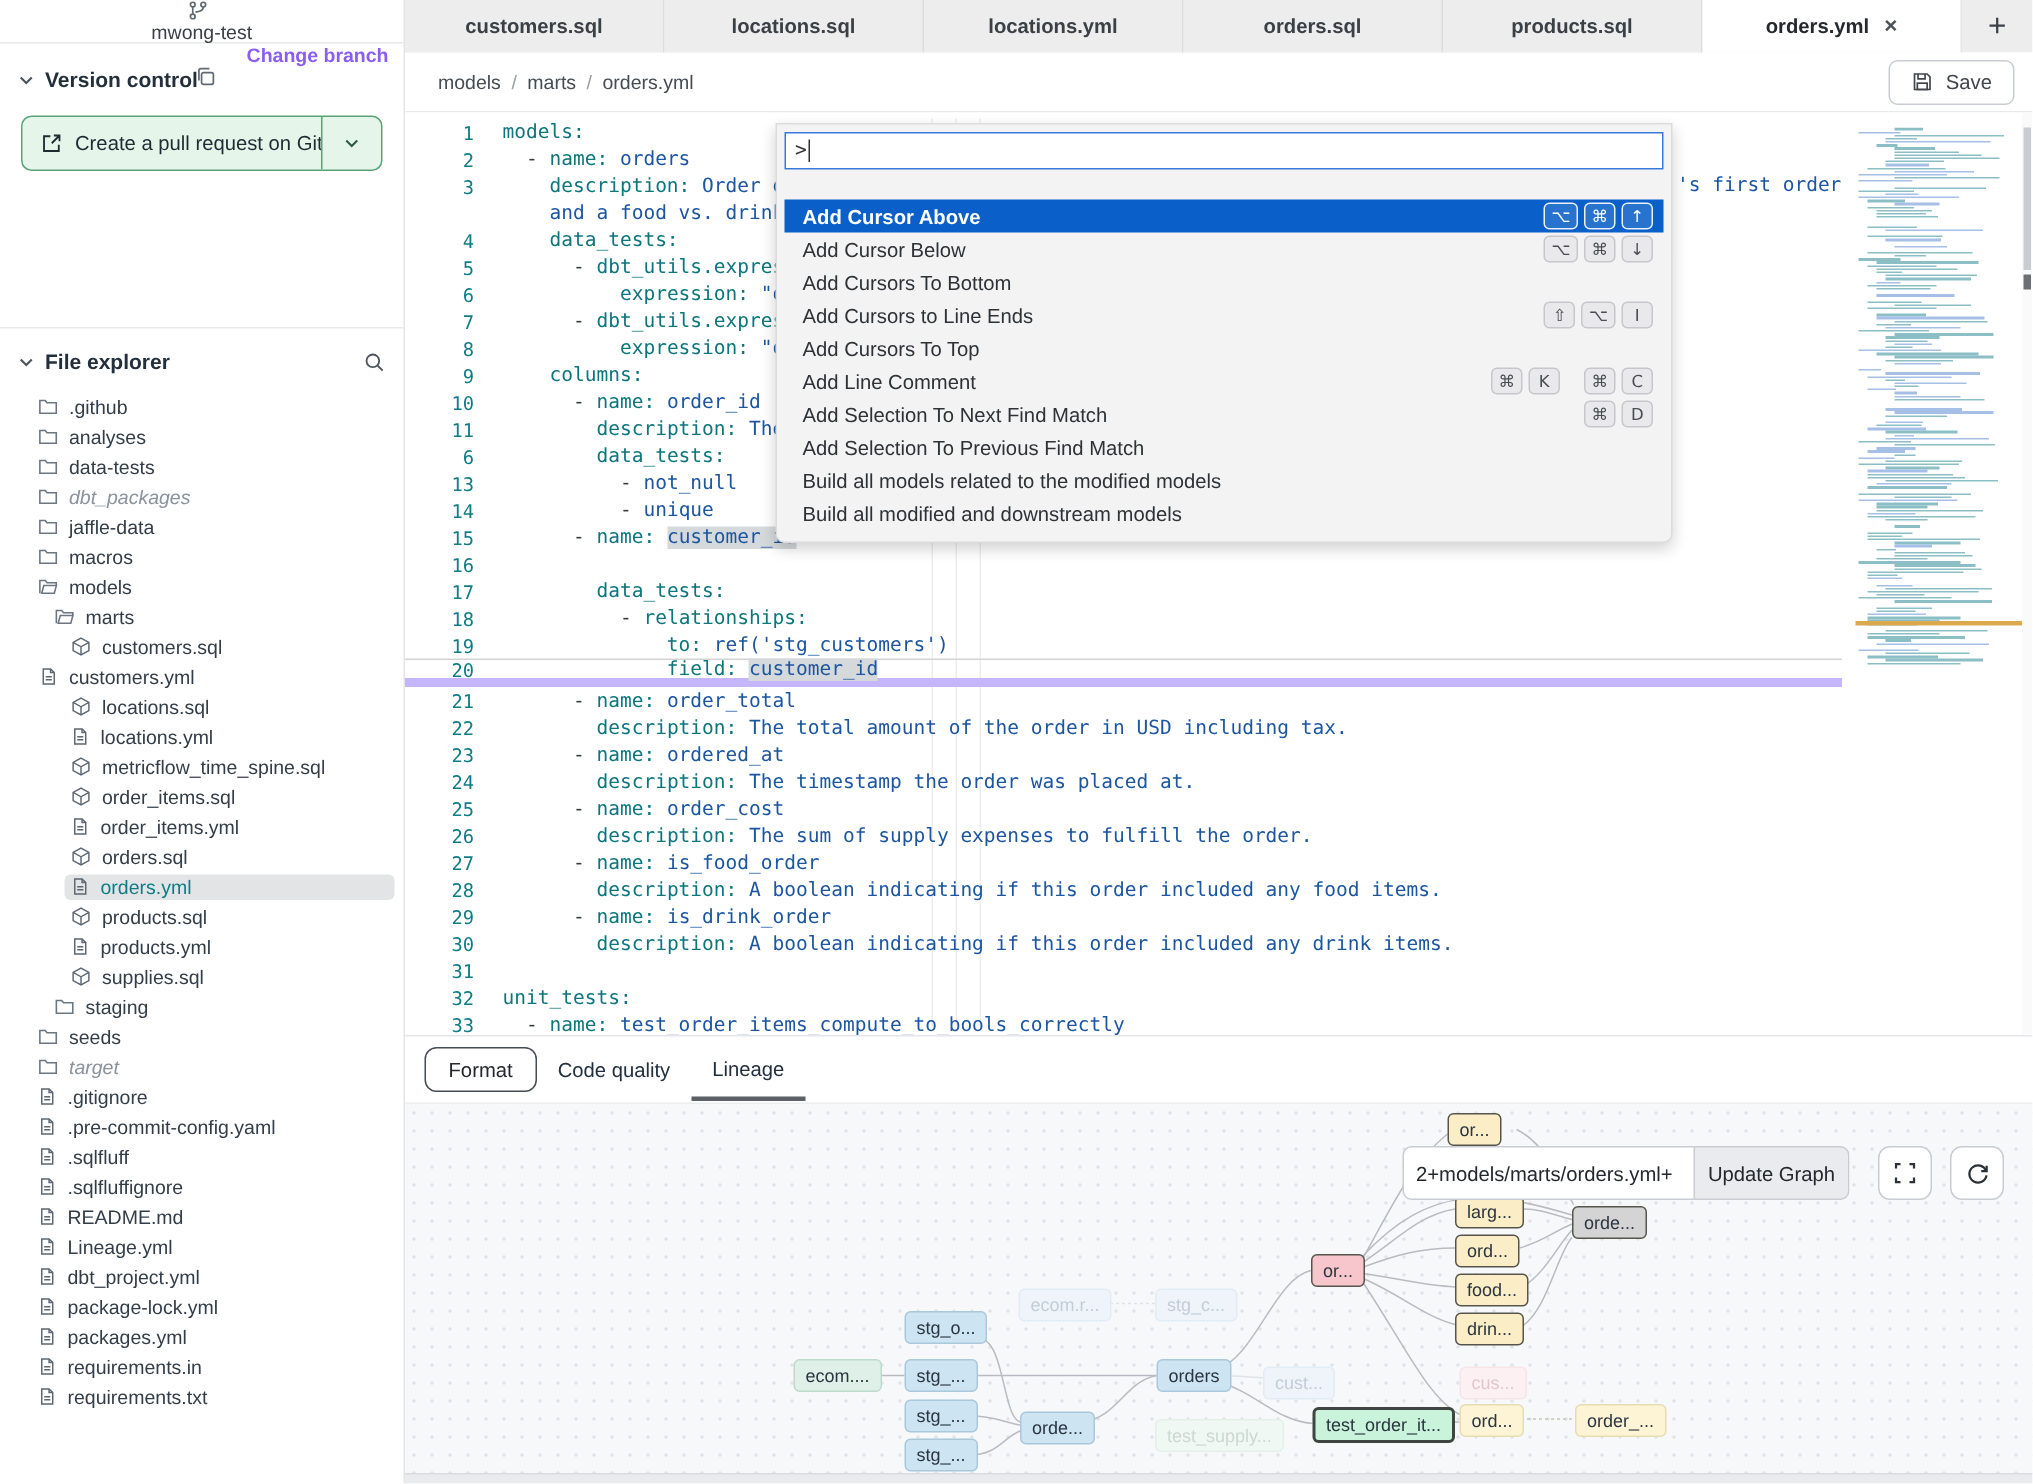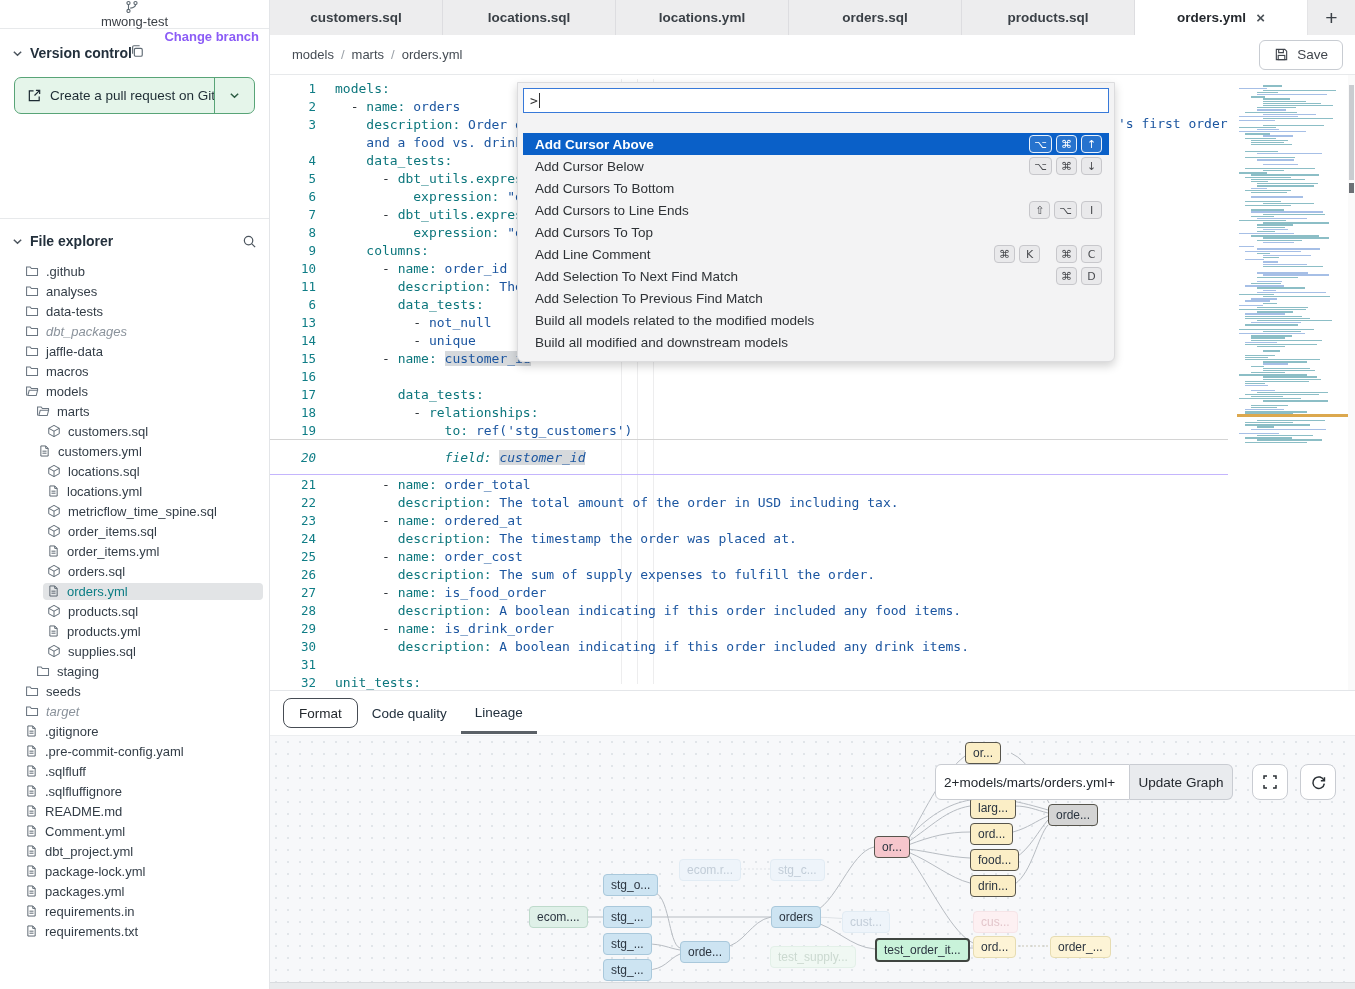--- a/index.html
+++ b/index.html
@@ -59,21 +59,21 @@
   .save-btn { margin-left:auto; height:30px; display:flex; align-items:center; gap:8px;
     border:1px solid #c8ccd2; border-radius:6px; background:#fff; padding:0 14px;
     font-size:13.5px; color:#41464d; cursor:pointer; }
 
   
   .editor { position:relative; width:1085px; height:615px; background:#fff; overflow:hidden; }
   .guide { position:absolute; top:4px; bottom:6px; width:1px; background:#ededee; }
   .code { position:absolute; left:0; top:4px; width:958px; }
   .crow { height:18px; display:flex; align-items:center;
     font-family:"DejaVu Sans Mono", monospace; font-size:13px; white-space:pre; }
-  .crow.cur { border-top:1px solid #d4d4d4; border-bottom:1px solid #c4b5fd; height:36px;font-style:italic; }
+  .crow.cur { border-top:1px solid #d4d4d4; border-bottom:6px solid #c4b5fd; height:19px; }
   .gut { width:46px; text-align:right; color:#0f7d86; font-size:12.5px; flex:0 0 46px; }
   .ct { margin-left:19px; }
   .s-t { color:#333; } .s-p { color:#33383d; }
   .s-k { color:#0c767c; } .s-v { color:#1c56a0; }
   .s-h { color:#1c56a0; background:#d6d9dc; }
   .frag { position:absolute; left:848px; top:41px; font-family:"DejaVu Sans Mono", monospace;
     font-size:13px; color:#1c56a0; white-space:pre; }
 
   
   .minimap { position:absolute; left:967px; top:10px; width:111px; height:360px; overflow:hidden; }
@@ -298,21 +298,21 @@
             <span class="tinner">
               <span class="icon">
                 <svg width="14" height="14" viewBox="0 0 16 16" fill="none" stroke="#5b6670" stroke-width="1.1">
                   <path d="M8 1.6 14 4.9v6.2L8 14.4 2 11.1V4.9z"></path>
                   <path d="M2 4.9l6 3.3 6-3.3M8 8.2v6.2"></path>
                 </svg>
               </span>
               <span class="tlab2">customers.sql</span>
             </span>
           </div>
-          <div class="trow" style="padding-left: 34px;">
+          <div class="trow" style="padding-left: 22px;">
             <span class="tinner">
               <span class="icon">
                 <svg width="13" height="14" viewBox="0 0 16 16" fill="none" stroke="#5b6670" stroke-width="1.2">
                   <path d="M3.5 1.8h6l3 3v9.4h-9z"></path>
                   <path d="M9.5 1.8v3h3"></path>
                   <path d="M5.5 8.2h5M5.5 10.7h5"></path>
                 </svg>
               </span>
               <span class="tlab2">customers.yml</span>
             </span>
@@ -523,21 +523,21 @@
           </div>
           <div class="trow" style="padding-left: 21px;">
             <span class="tinner">
               <span class="icon">
                 <svg width="13" height="14" viewBox="0 0 16 16" fill="none" stroke="#5b6670" stroke-width="1.2">
                   <path d="M3.5 1.8h6l3 3v9.4h-9z"></path>
                   <path d="M9.5 1.8v3h3"></path>
                   <path d="M5.5 8.2h5M5.5 10.7h5"></path>
                 </svg>
               </span>
-              <span class="tlab2">Comment.yml</span>
+              <span class="tlab2">Lineage.yml</span>
             </span>
           </div>
           <div class="trow" style="padding-left: 21px;">
             <span class="tinner">
               <span class="icon">
                 <svg width="13" height="14" viewBox="0 0 16 16" fill="none" stroke="#5b6670" stroke-width="1.2">
                   <path d="M3.5 1.8h6l3 3v9.4h-9z"></path>
                   <path d="M9.5 1.8v3h3"></path>
                   <path d="M5.5 8.2h5M5.5 10.7h5"></path>
                 </svg>

